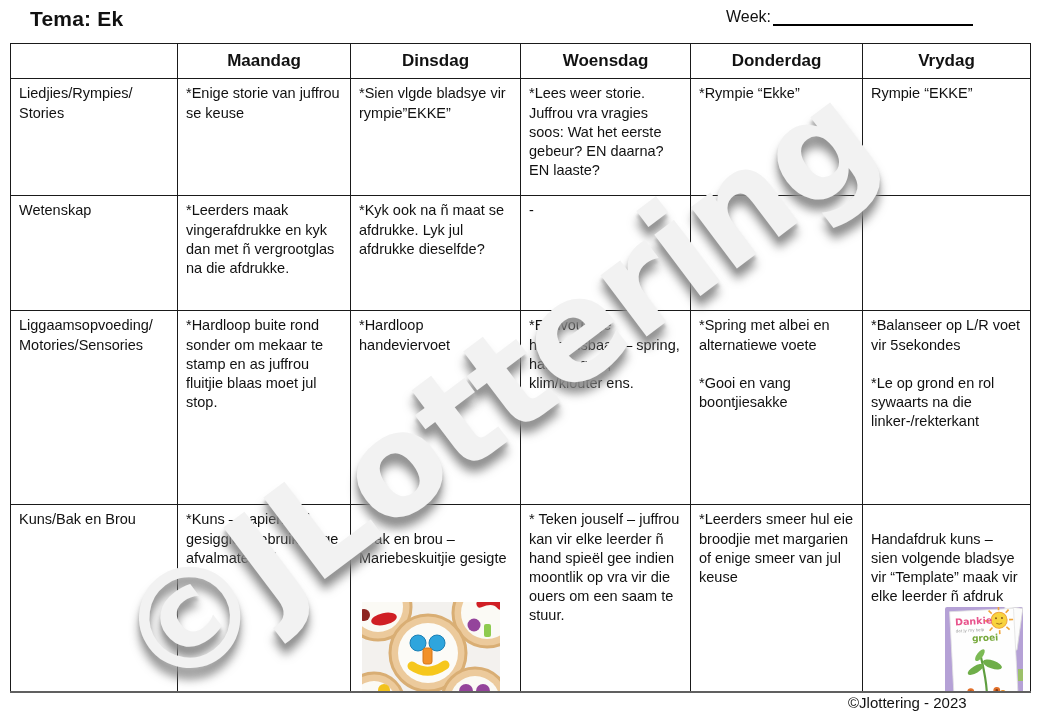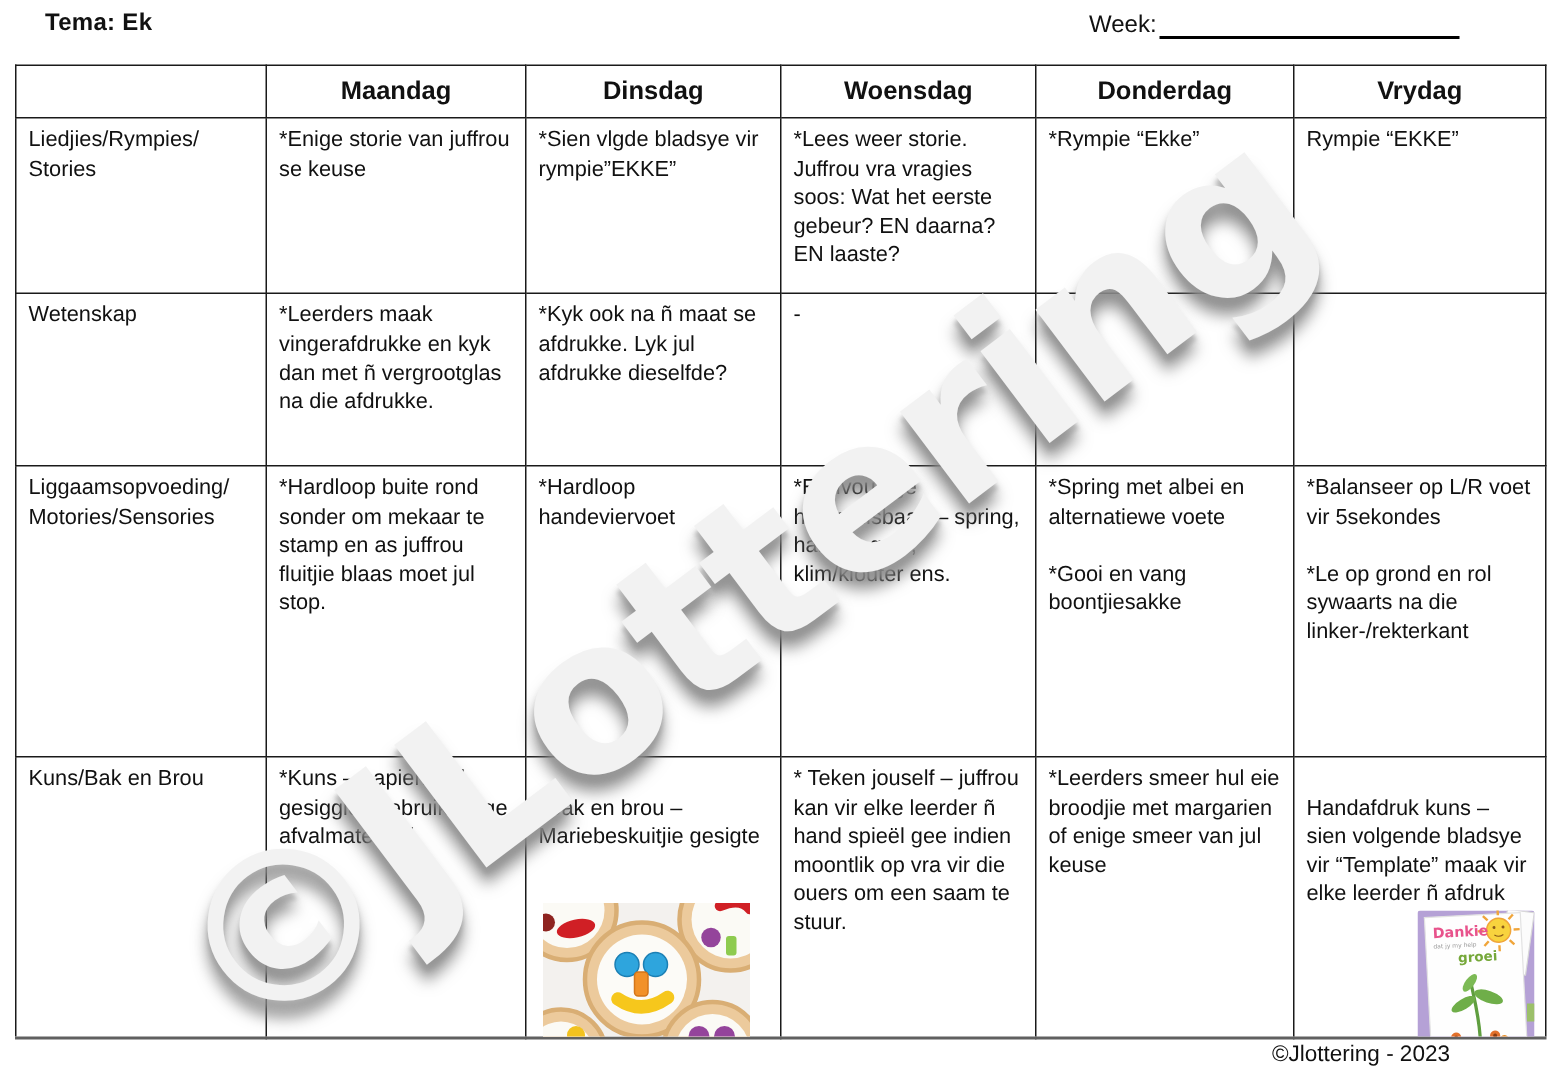--- a/index.html
+++ b/index.html
@@ -3,21 +3,21 @@
 <meta charset="utf-8">
 <style>
   * { margin: 0; padding: 0; box-sizing: border-box; }
   html, body { width: 1040px; height: 720px; background: #ffffff; overflow: hidden; }
   body { font-family: "Liberation Sans", sans-serif; color: #111; position: relative; }
 
   .page { position: absolute; inset: 0; }
 
   .title {
     position: absolute; left: 30px; top: 7px;
-    font-size: 16px; font-weight: bold; letter-spacing: .2px;
+    font-size: 21px; font-weight: bold; letter-spacing: .2px;
   }
   .week { position: absolute; left: 726px; top: 4px; font-size: 16px; }
   .week-line {
     display: inline-block; width: 200px; height: 22px;
     border-bottom: 2px solid #000; vertical-align: bottom; margin-left: 2px;
   }
 
   table.plan {
     position: absolute; left: 10px; top: 43px; width: 1020px;
     border-collapse: collapse; table-layout: fixed;

